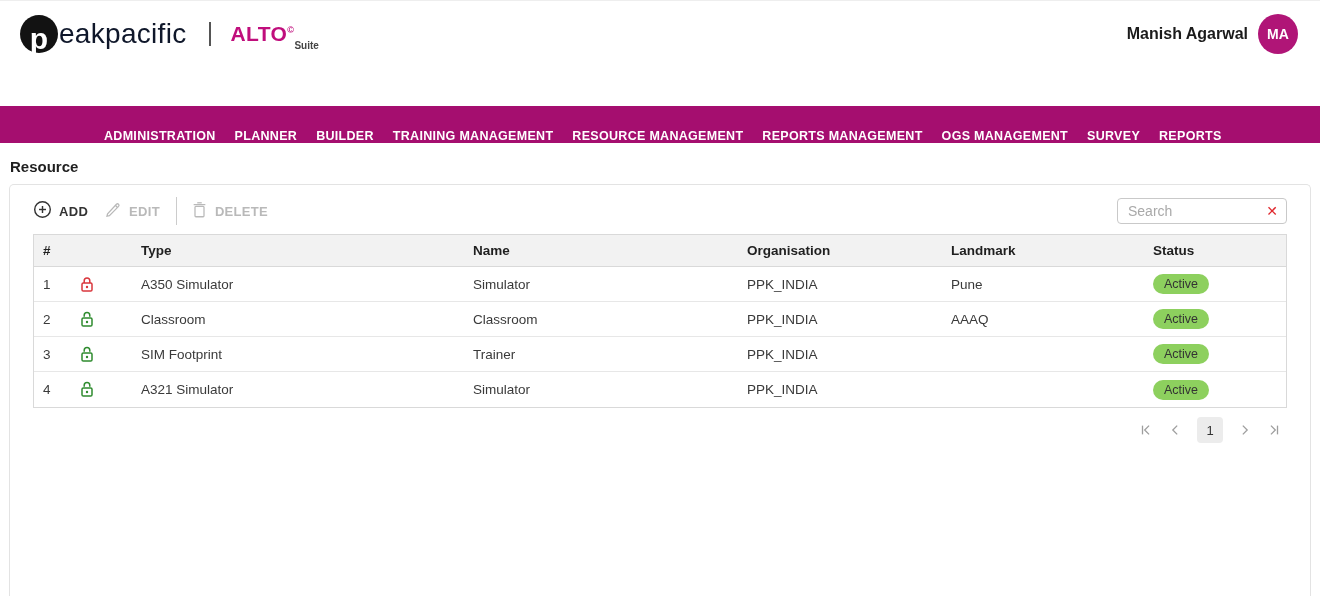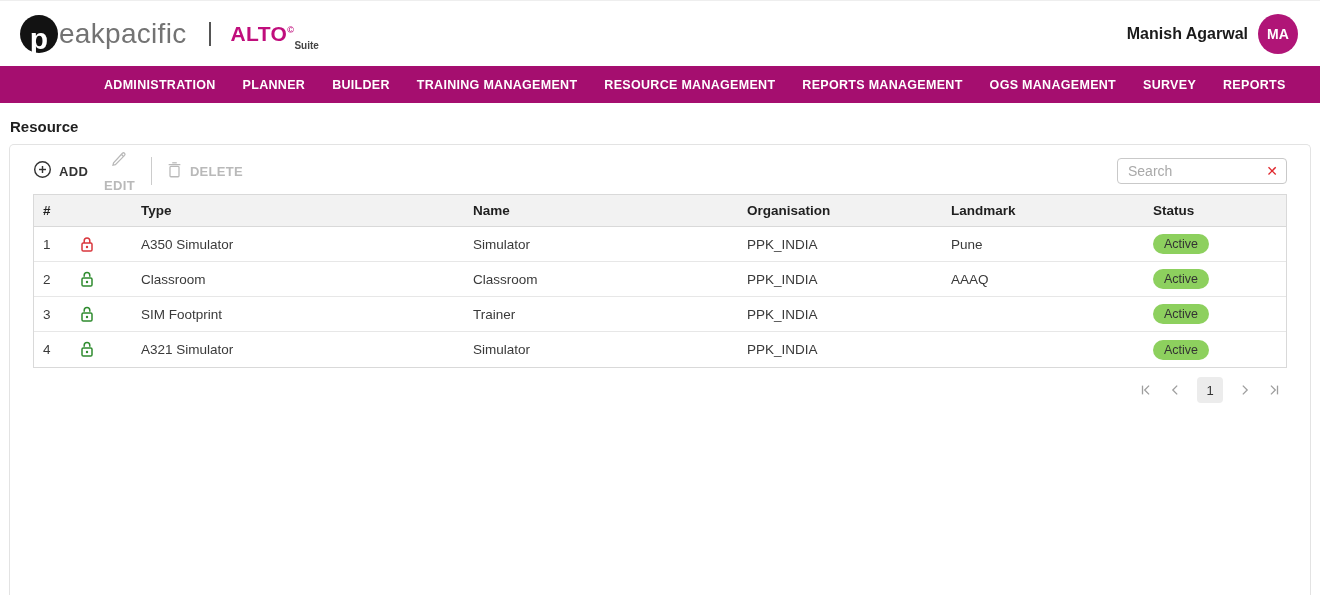--- a/index.html
+++ b/index.html
@@ -6,49 +6,49 @@
   html,body { width:1320px; height:596px; background:#fff; overflow:hidden;
     font-family:"Liberation Sans","DejaVu Sans",sans-serif; color:#333; }
 
   
   .header { height:66px; display:flex; align-items:center; justify-content:space-between;
     padding:0 22px 0 20px; background:#fff; border-top:1px solid #eee; }
   .brand { display:flex; align-items:center; }
   .logo-circle { width:38px; height:38px; border-radius:50%; background:#121212; color:#fff;
     display:flex; align-items:center; justify-content:center; font-size:30px; font-weight:700;
     line-height:1; padding-top:10px; }
-  .logo-text { font-size:28px; font-weight:500; color:#737373; letter-spacing:.3px; margin-left:1px; }
+  .logo-text { font-size:28px; font-weight:500; color:#0f172a; letter-spacing:.3px; margin-left:1px; }
   .brand-divider { width:2px; height:24px; background:#555; margin:0 20px 0 22px; }
   .alto { font-size:21px; font-weight:800; color:var(--brand,#c00e7c); letter-spacing:.4px; }
   .alto sup { font-size:9px; }
   .suite { font-size:10px; color:#444; font-weight:600; align-self:flex-end; margin-bottom:2px; }
   .user { display:flex; align-items:center; gap:10px; }
   .user-name { font-size:16px; font-weight:700; color:#1b1b1b; }
   .avatar { width:40px; height:40px; border-radius:50%; background:var(--avatar,#b01577);
     color:#fff; font-size:14px; font-weight:700; display:flex; align-items:center; justify-content:center;text-align:right; }
 
   
-  .navbar { height:37px; background:var(--nav,#a50e6f); display:flex; align-items:center;
-    padding-left:104px; gap:27px; }
+  .navbar { height:37px; background:var(--nav,#a50e6f); display:flex; align-items:flex-end;
+    padding-left:104px; gap:19px;margin-top:40px; }
   .nav-item { color:#fff; font-size:12.5px; font-weight:700; letter-spacing:.3px; cursor:pointer;
     white-space:nowrap; }
 
   
   .page-title { font-size:15px; font-weight:700; color:#1f1f1f; margin:15px 0 9px 10px; }
   .card { margin:8px 9px; height:451px; background:#fff; border:1px solid #e3e3e3;
     border-bottom:none; border-radius:5px 5px 0 0; padding:8px 23px 0; }
 
   
   .toolbar { height:36px; display:flex; align-items:center; justify-content:space-between; margin-bottom:5px; }
   .tb-left { display:flex; align-items:center; }
   .tb-btn { display:flex; align-items:center; gap:7px; font-size:13px; font-weight:700;
     letter-spacing:.3px; cursor:pointer; }
   .tb-btn.enabled { color:#333; }
   .tb-btn.disabled { color:#b9b9b9; cursor:default; }
-  .tb-btn + .tb-btn { margin-left:16px;flex-direction:column; }
+  .tb-btn + .tb-btn { margin-left:16px; }
   .tb-sep { width:1px; height:28px; background:#ccc; margin:0 14px 0 16px; }
   .search-wrap { position:relative; width:170px; }
   .search-input { width:170px; height:26px; border:1px solid #c9c9c9; border-radius:4px;
     padding:0 30px 0 10px; font-size:14px; color:#333; outline:none;
     font-family:Liberation Sans, sans-serif; }
   .search-input::placeholder { color:#a9a9a9; }
   .clear-x { position:absolute; right:9px; top:4px; color:var(--clear,#e0282e); font-size:14px;
     font-weight:700; cursor:pointer; line-height:18px; }
 
   

